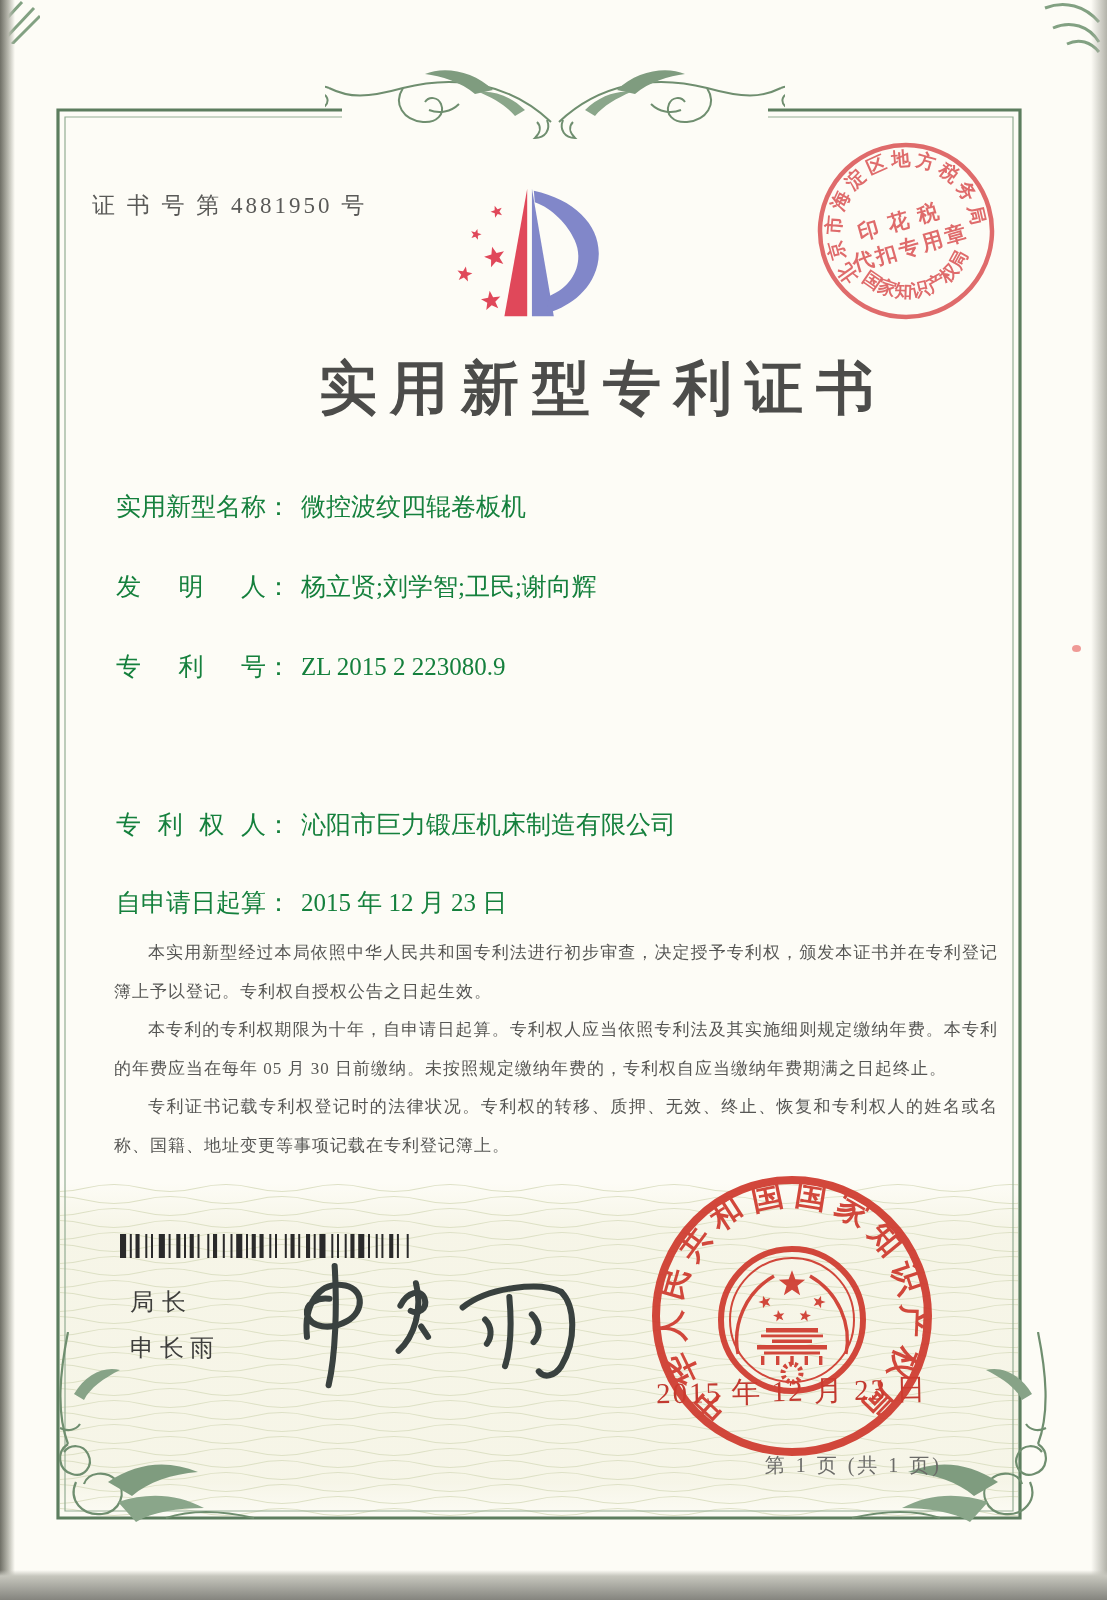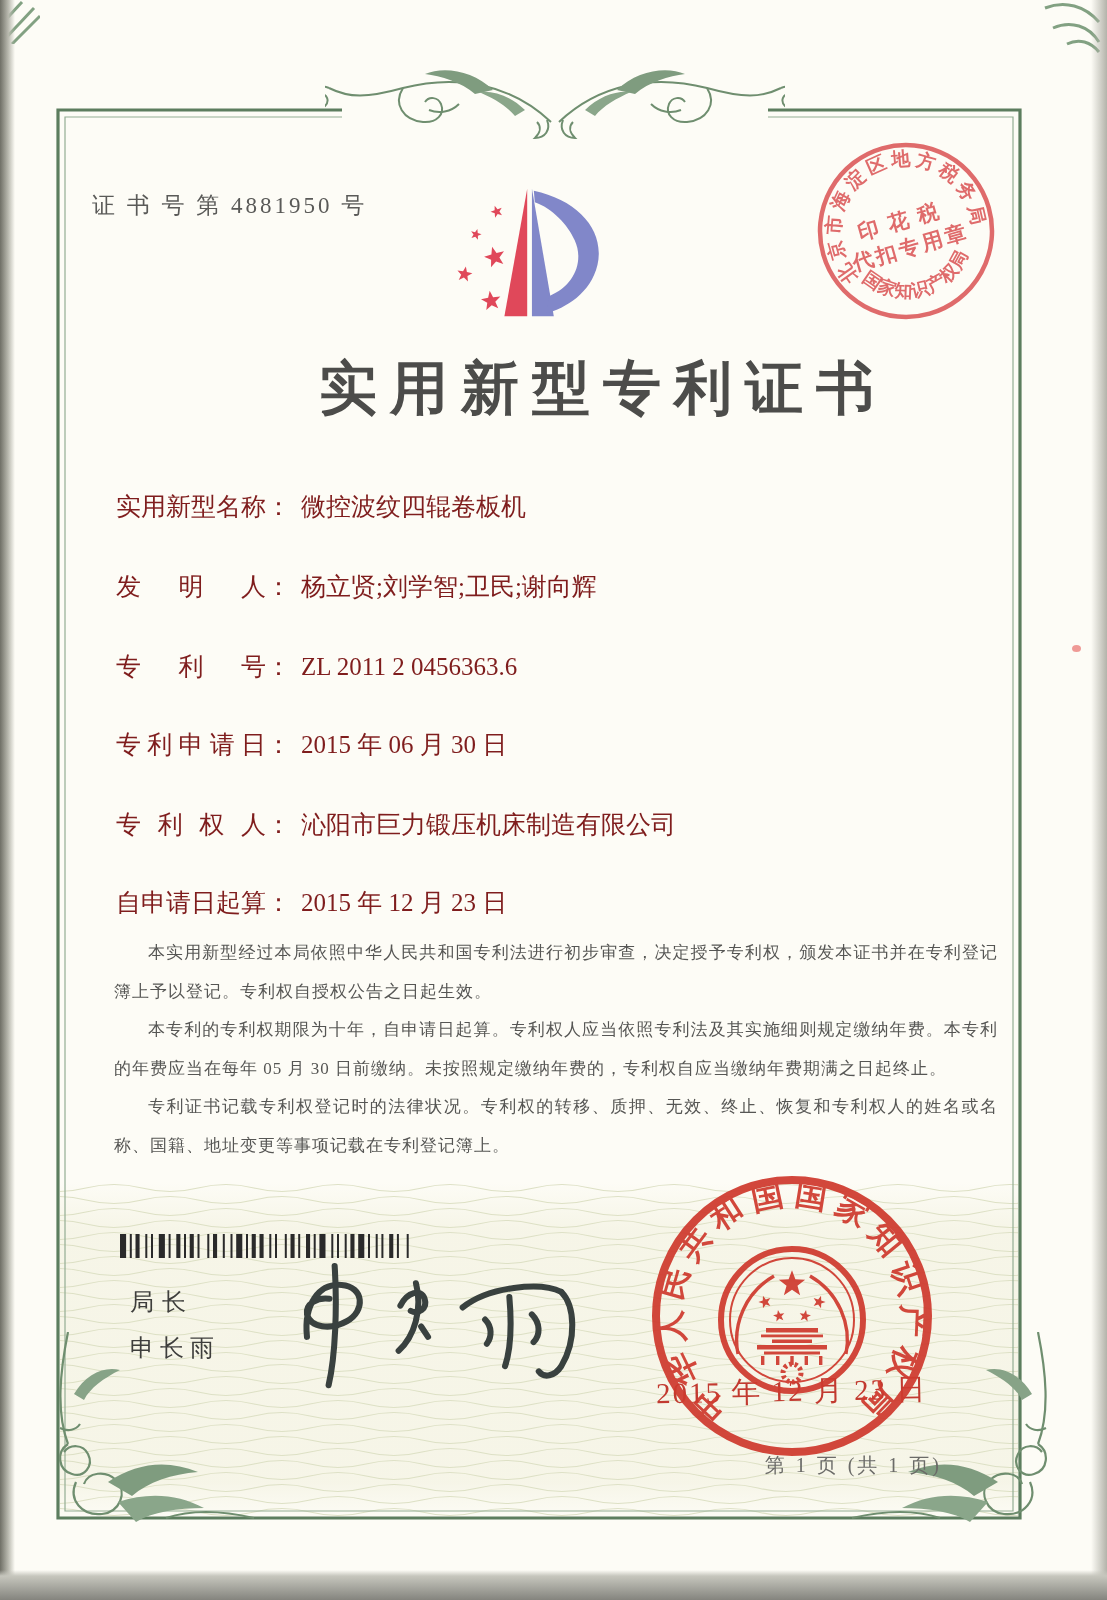--- a/index.html
+++ b/index.html
@@ -6,21 +6,21 @@
   body{width:1107px;height:1600px;overflow:hidden;background:#e8e8e2;font-family:"Liberation Serif",serif;}
   .stage{position:relative;width:1107px;height:1600px;background:#fdfcf6;}
   .abs{position:absolute;}
   
   .scan-left{left:0;top:0;width:15px;height:1600px;background:linear-gradient(90deg,#6f6f66,#b9b9af 55%,rgba(255,255,255,0));}
   .scan-right{right:0;top:0;width:16px;height:1600px;background:linear-gradient(270deg,#b3b3aa,rgba(255,255,255,0));}
   .scan-bottom{left:0;bottom:0;width:1107px;height:30px;background:linear-gradient(0deg,#84847e,#c6c6bd 80%,rgba(255,255,255,0));}
   
   .certno{left:92px;top:190px;font-size:23px;color:#5a5a58;letter-spacing:3px;}
   .title{left:58px;top:350px;width:1090px;text-align:center;font-size:58px;font-weight:bold;color:#4c4c4a;letter-spacing:13px;}
-  .field-row{left:116px;font-size:25px;color:#7f1d1d;white-space:nowrap;}
+  .field-row{left:116px;font-size:25px;color:#15803d;white-space:nowrap;}
   .flabel{display:inline-block;width:150px;text-align:justify;text-align-last:justify;}
   .fcolon{display:inline-block;margin-right:10px;}
   .bodytext{left:114px;top:934px;width:884px;font-size:17px;line-height:38.5px;color:#565654;letter-spacing:1px;text-align:justify;}
   .bodytext p{margin:0;text-indent:2em;}
   .officer{left:130px;font-family:"Liberation Sans",sans-serif;color:#3e3e3c;font-size:24px;letter-spacing:8px;}
   .sealdate{left:656px;top:1372px;font-size:29px;color:#c23a30;letter-spacing:2px;z-index:6;transform:rotate(-1deg);}
   .footer{left:58px;top:1452px;width:884px;text-align:right;font-size:20px;color:#6b6b68;letter-spacing:3px;}
   .red-dot{left:1072px;top:645px;width:9px;height:7px;background:#ef9a96;border-radius:50%;}
   
   .wave-band{left:60px;top:1182px;width:958px;height:338px;background:linear-gradient(180deg,rgba(245,244,229,0) 0,rgba(245,244,229,.85) 46px,rgba(245,244,229,.85) 300px,rgba(245,244,229,0));z-index:0;}
@@ -162,24 +162,21 @@
 
   <div class="abs content title">实用新型专利证书</div>
 
   <div class="abs content field-row" style="top:490px">
     <span class="flabel">实用新型名称</span><span class="fcolon">：</span><span>微控波纹四辊卷板机</span>
   </div>
   <div class="abs content field-row" style="top:570px">
     <span class="flabel">发明人</span><span class="fcolon">：</span><span>杨立贤;刘学智;卫民;谢向辉</span>
   </div>
   <div class="abs content field-row" style="top:650px">
-    <span class="flabel">专利号</span><span class="fcolon">：</span><span>ZL 2011 2 0456363.6</span>
-  </div>
-  <div class="abs content field-row" style="top:728px">
-    <span class="flabel">专利申请日</span><span class="fcolon">：</span><span>2015 年 06 月 30 日</span>
+    <span class="flabel">专利号</span><span class="fcolon">：</span><span>ZL 2015 2 223080.9</span>
   </div>
   <div class="abs content field-row" style="top:808px">
     <span class="flabel">专利权人</span><span class="fcolon">：</span><span>沁阳市巨力锻压机床制造有限公司</span>
   </div>
   <div class="abs content field-row" style="top:886px">
     <span class="flabel">自申请日起算</span><span class="fcolon">：</span><span>2015 年 12 月 23 日</span>
   </div>
 
   <div class="abs content bodytext">
     <p>本实用新型经过本局依照中华人民共和国专利法进行初步审查，决定授予专利权，颁发本证书并在专利登记簿上予以登记。专利权自授权公告之日起生效。</p>

